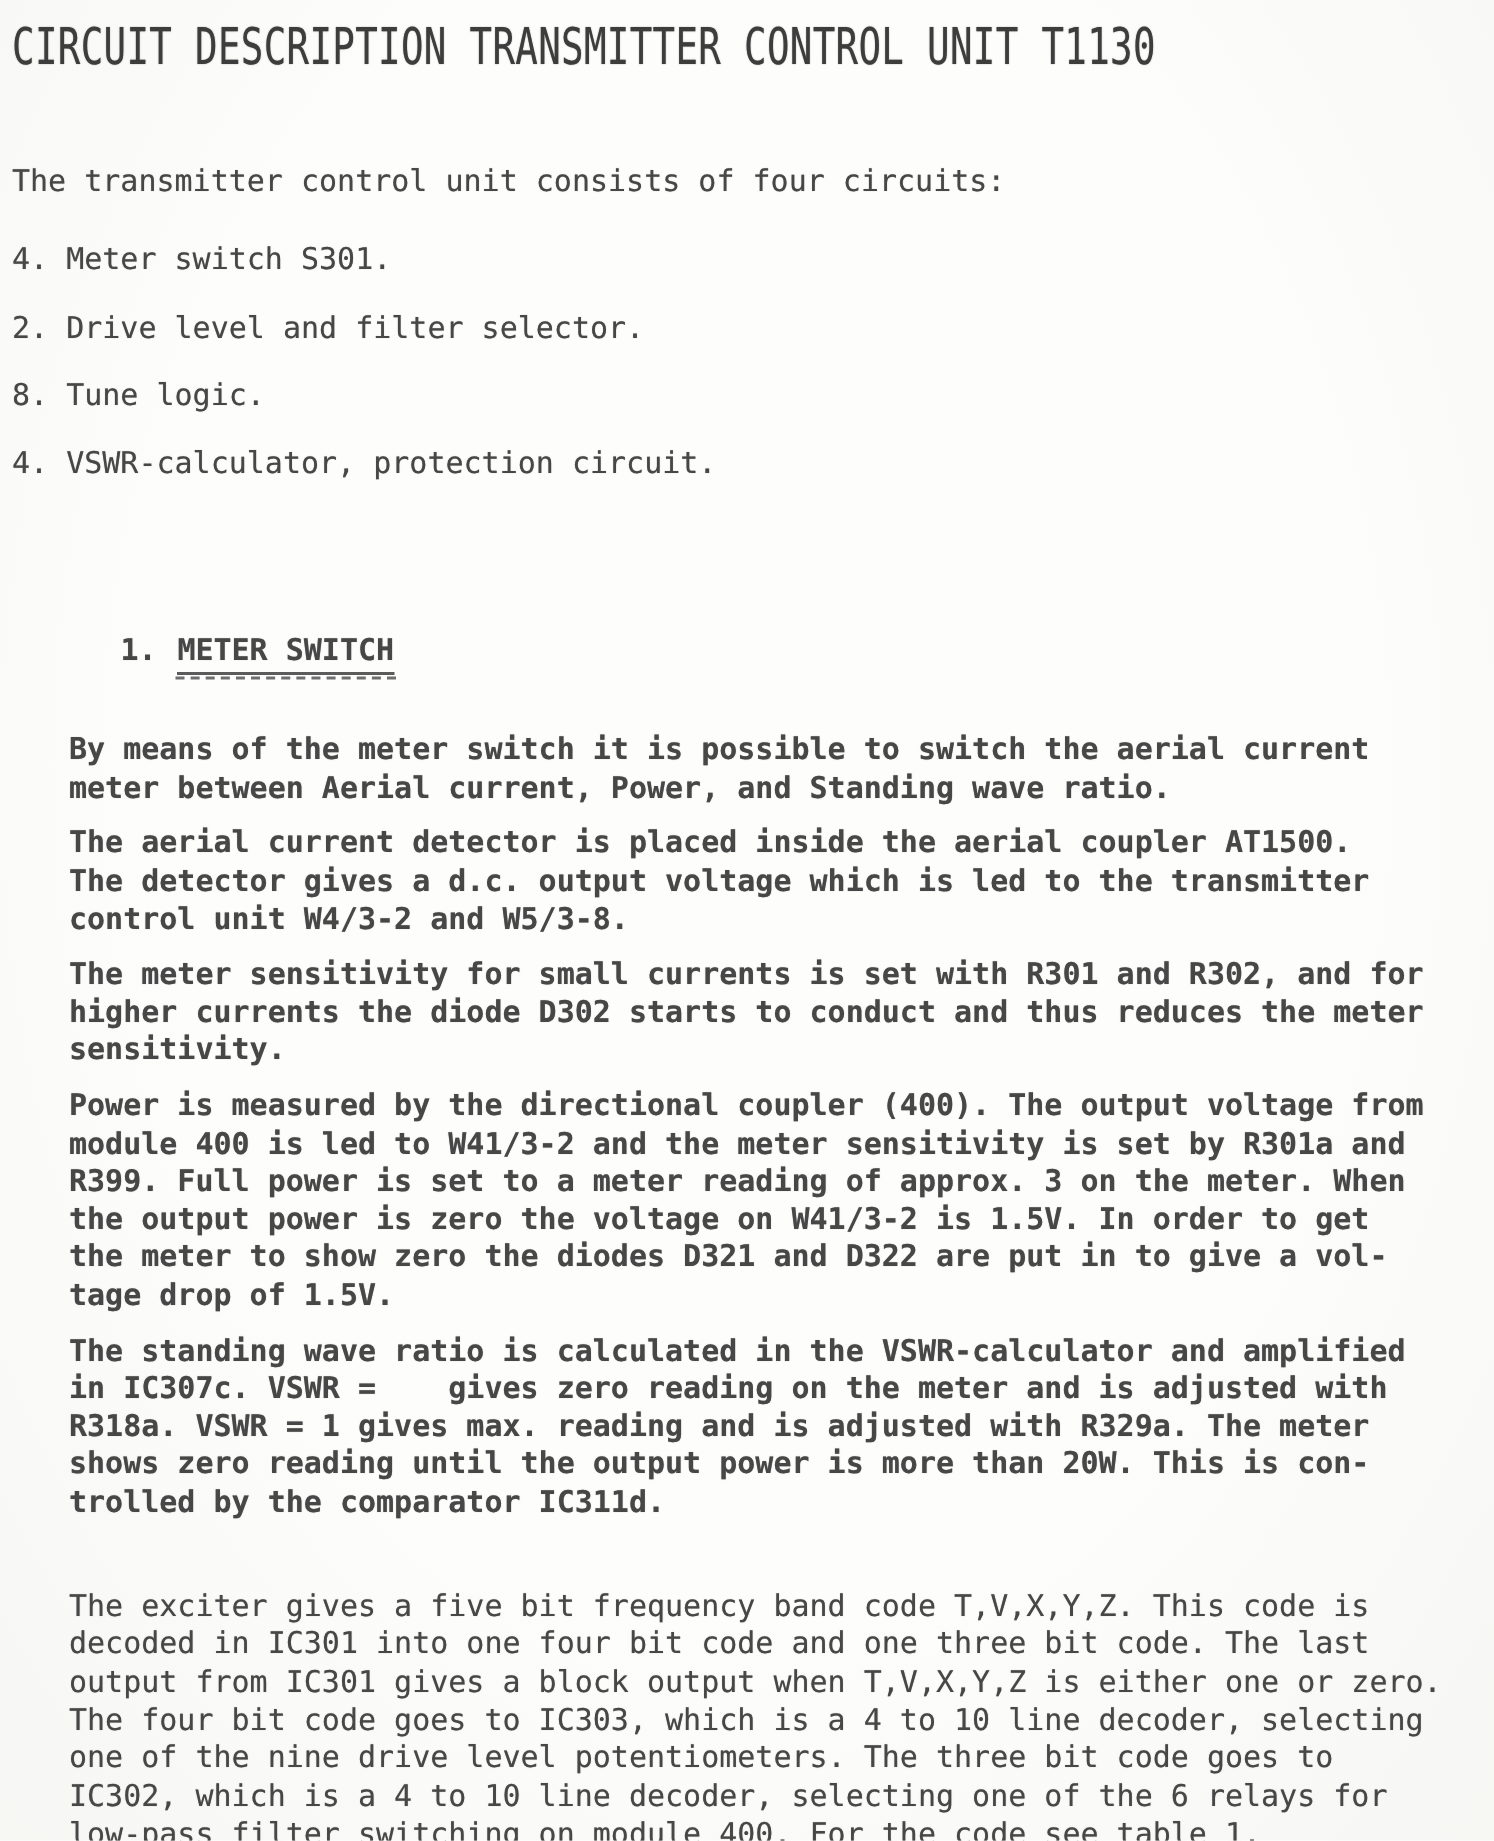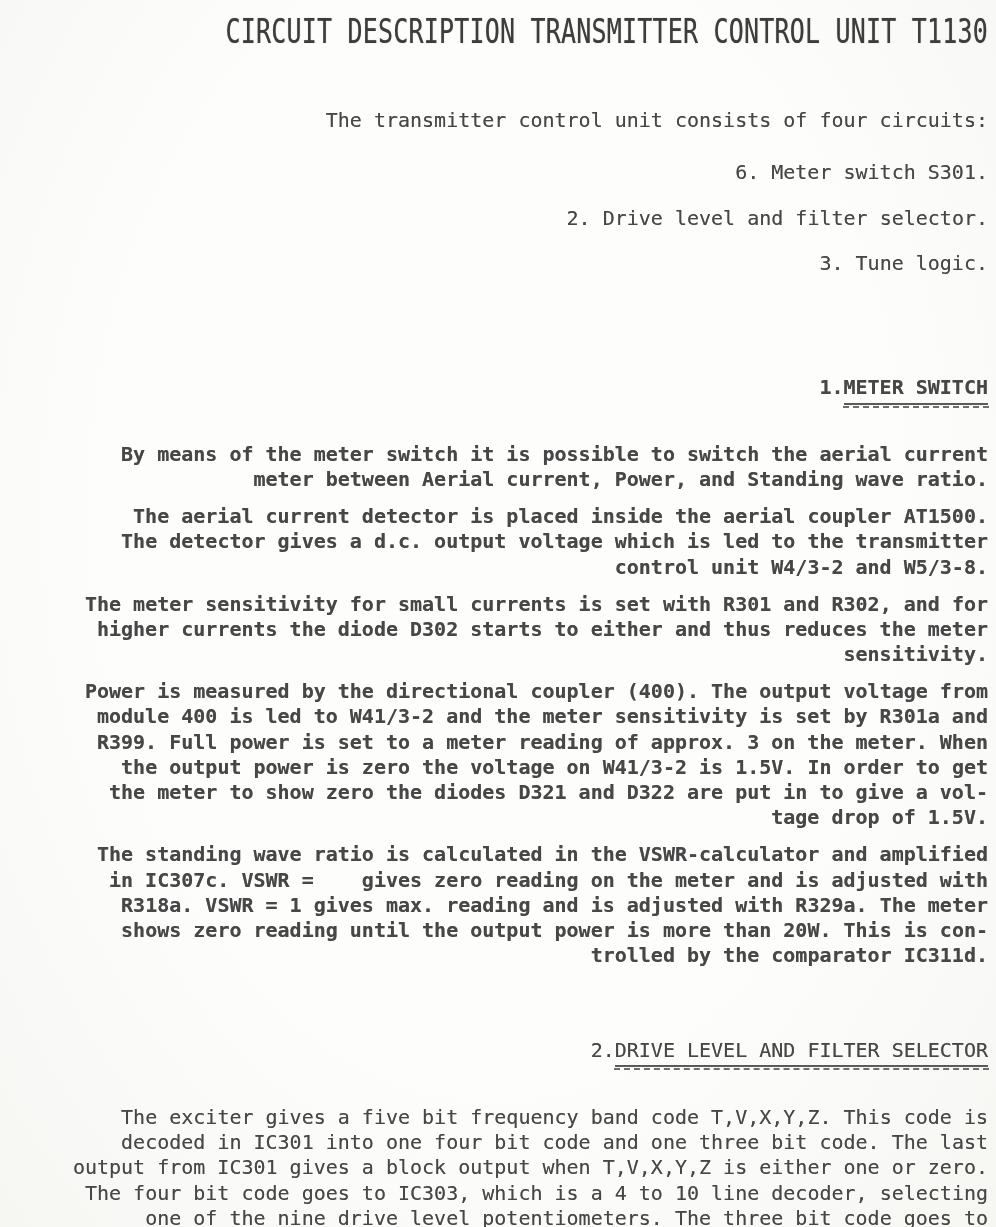--- a/index.html
+++ b/index.html
@@ -6,21 +6,20 @@
   html, body { width: 996px; height: 1227px; overflow: hidden; }
   body {
     font-family: "DejaVu Sans Mono", monospace;
     background: radial-gradient(ellipse at 50% 42%, #fdfdfc 55%, #f6f6f3 100%);
     color: #474747;
   }
   .page {
     width: 996px; height: 1102px;
     padding: 5px 8px 0 8px;
     position: relative;
-    text-align: right;
   }
   .title {
     font-weight: normal;
     height: 27px;
   }
   .title-inner {
     display: inline-block;
     font-size: 25px;
     line-height: 27px;
     letter-spacing: 0.2px;
@@ -63,56 +62,54 @@
 </head>
 <body>
 
 <div class="page">
 
   <h1 class="title"><span class="title-inner">CIRCUIT DESCRIPTION TRANSMITTER CONTROL UNIT T1130</span></h1>
 
   <p class="intro body-text">The transmitter control unit consists of four circuits:</p>
 
   <ol class="overview body-text">
-    <li>6. Meter switch S301.</li>
+    <li>4. Meter switch S301.</li>
     <li>2. Drive level and filter selector.</li>
-    <li>3. Tune logic.</li>
+    <li>8. Tune logic.</li>
+    <li>4. VSWR-calculator, protection circuit.</li>
   </ol>
 
   <div class="section section-1">
     <div class="heading body-text">
       <span class="sec-num">1.</span><span class="heading-text">METER SWITCH</span>
     </div>
     <div class="sec-body body-text">
       <p class="para">By means of the meter switch it is possible to switch the aerial current
 meter between Aerial current, Power, and Standing wave ratio.</p>
       <p class="para">The aerial current detector is placed inside the aerial coupler AT1500.
 The detector gives a d.c. output voltage which is led to the transmitter
 control unit W4/3-2 and W5/3-8.</p>
       <p class="para">The meter sensitivity for small currents is set with R301 and R302, and for
-higher currents the diode D302 starts to either and thus reduces the meter
+higher currents the diode D302 starts to conduct and thus reduces the meter
 sensitivity.</p>
       <p class="para">Power is measured by the directional coupler (400). The output voltage from
 module 400 is led to W41/3-2 and the meter sensitivity is set by R301a and
 R399. Full power is set to a meter reading of approx. 3 on the meter. When
 the output power is zero the voltage on W41/3-2 is 1.5V. In order to get
 the meter to show zero the diodes D321 and D322 are put in to give a vol-
 tage drop of 1.5V.</p>
       <p class="para">The standing wave ratio is calculated in the VSWR-calculator and amplified
 in IC307c. VSWR =    gives zero reading on the meter and is adjusted with
 R318a. VSWR = 1 gives max. reading and is adjusted with R329a. The meter
 shows zero reading until the output power is more than 20W. This is con-
 trolled by the comparator IC311d.</p>
     </div>
   </div>
 
   <div class="section section-2">
-    <div class="heading body-text">
-      <span class="sec-num">2.</span><span class="heading-text">DRIVE LEVEL AND FILTER SELECTOR</span>
-    </div>
     <div class="sec-body body-text">
       <p class="para">The exciter gives a five bit frequency band code T,V,X,Y,Z. This code is
 decoded in IC301 into one four bit code and one three bit code. The last
 output from IC301 gives a block output when T,V,X,Y,Z is either one or zero.
 The four bit code goes to IC303, which is a 4 to 10 line decoder, selecting
 one of the nine drive level potentiometers. The three bit code goes to
 IC302, which is a 4 to 10 line decoder, selecting one of the 6 relays for
 low-pass filter switching on module 400. For the code see table 1.</p>
     </div>
   </div>

